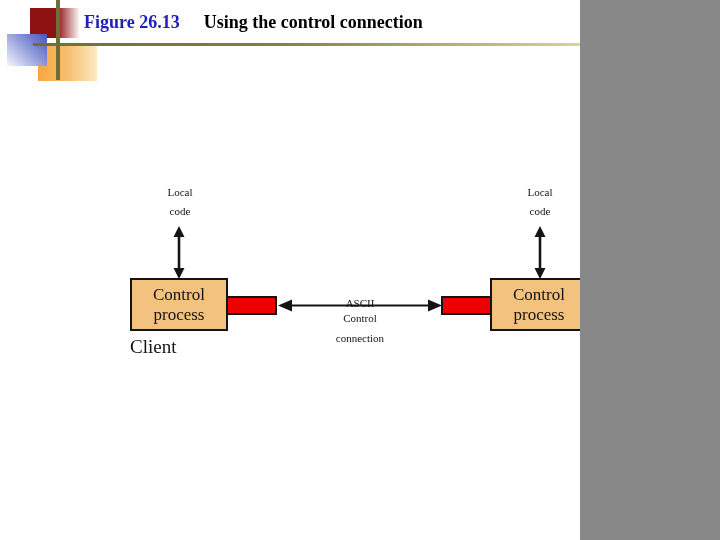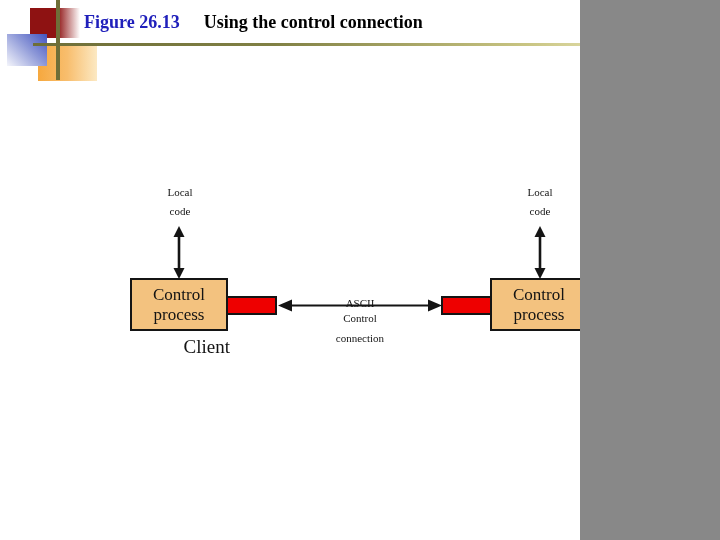--- a/index.html
+++ b/index.html
@@ -48,21 +48,21 @@
     z-index: 5;
   }
   .title-fig  { color: #2020BB; }
   .title-text { color: #000000; margin-left: 24px; }
 
   
   .dlabel {
     text-align: center; font-size: 11px; line-height: 19px;
     white-space: pre-line; color: #141414;
   }
-  .host-label { text-align: right; font-size: 19px; color: #141414; }
+  .host-label { text-align: left; font-size: 19px; color: #141414; }
 
   .proc-box {
     width: 98px; height: 53px; box-sizing: border-box;
     background: #F3C27F; border: 2px solid #141414;
     display: flex; align-items: center; justify-content: center;
     text-align: center; font-size: 17px; line-height: 20px;
     white-space: pre-line; color: #141414;
     z-index: 2;
   }
   .red-conn {

